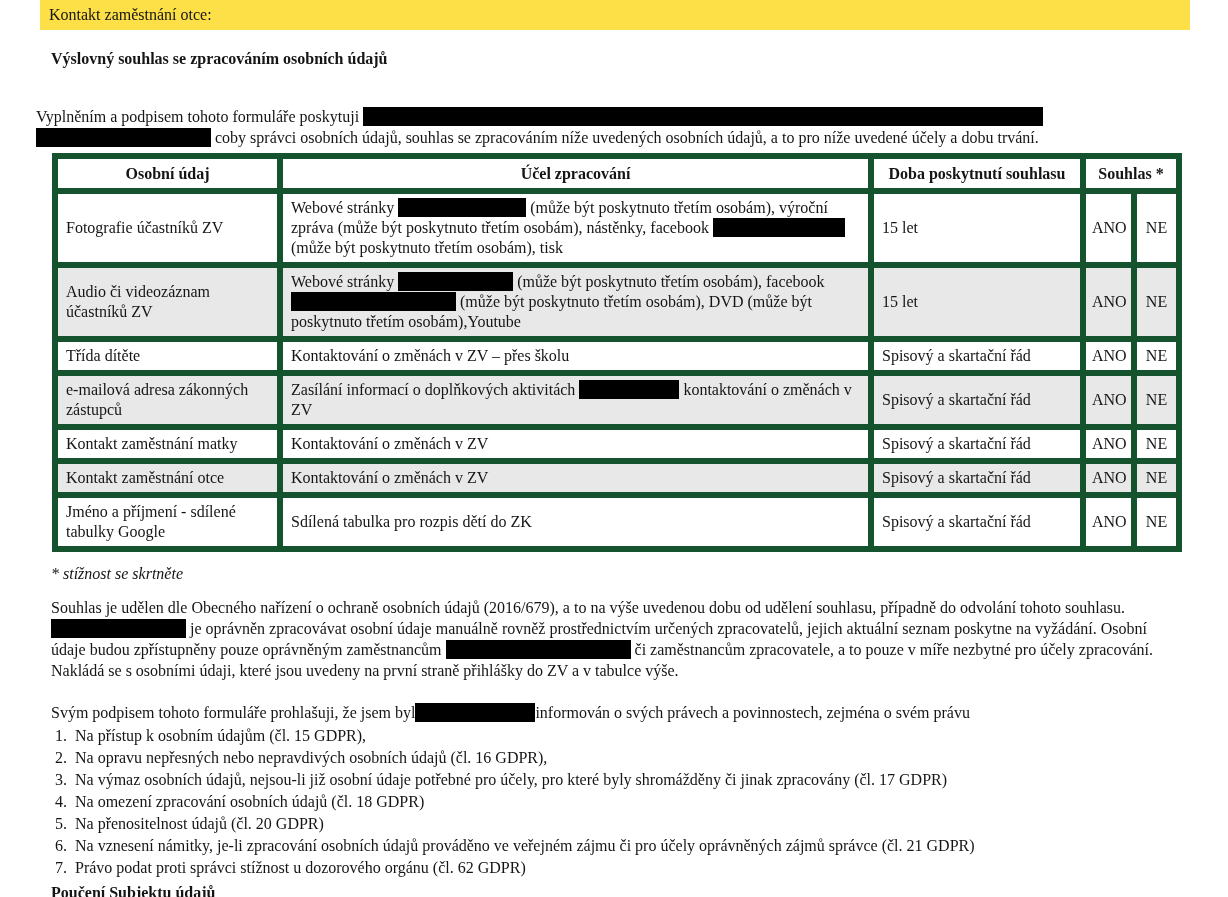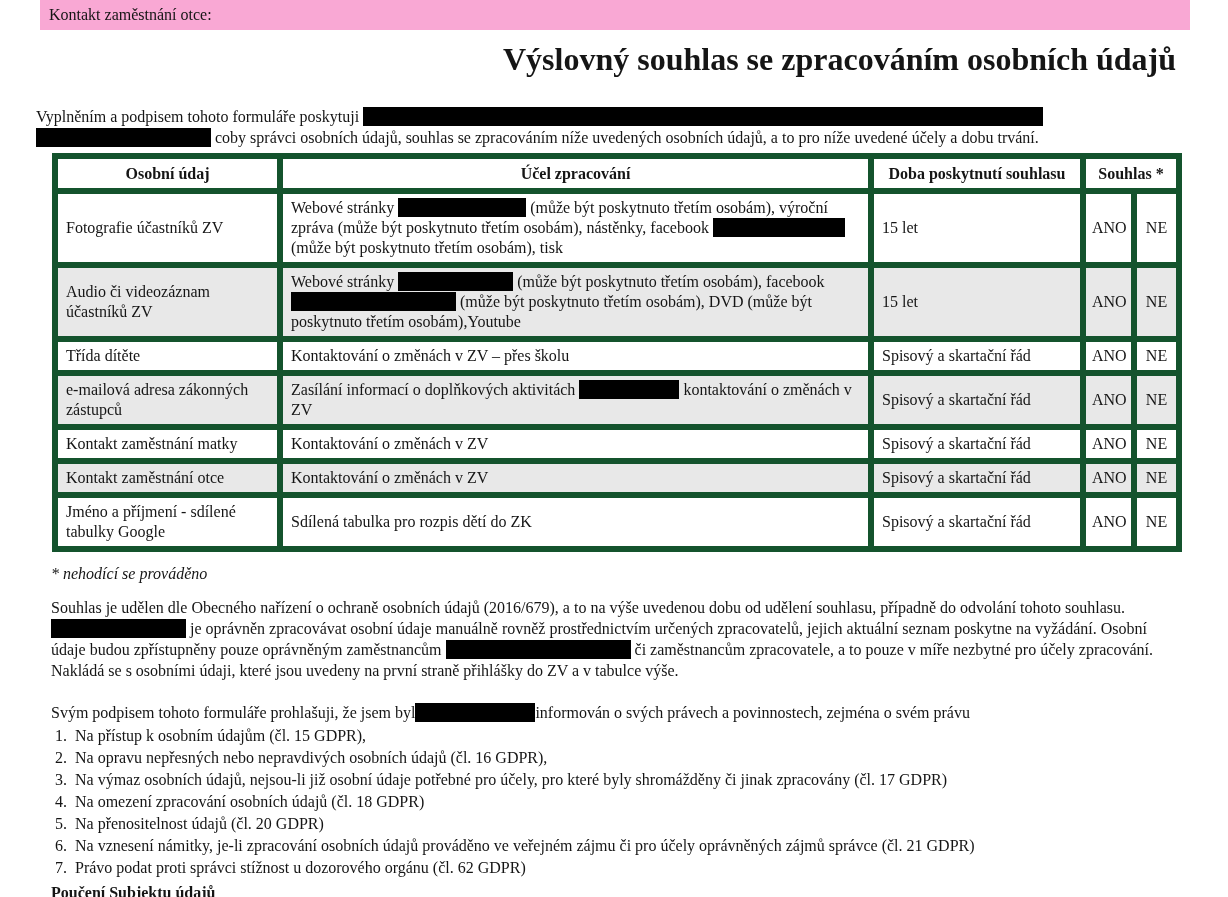--- a/index.html
+++ b/index.html
@@ -7,26 +7,26 @@
     position:relative;
     width:1228px;height:897px;
     overflow:hidden;
     background:#ffffff;
     font-family:"Liberation Serif","DejaVu Serif",serif;
     font-size:16px;line-height:21px;color:#151515;
   }
   .topbar{
     position:absolute;left:40px;top:0;
     width:1150px;height:30px;box-sizing:border-box;
-    background:#f9a8d4;
+    background:#fde047;
     line-height:29px;padding-left:9px;
   }
   .title{
     position:absolute;left:51px;top:44px;width:1125px;
-    text-align:right;font-weight:bold;font-size:32px;line-height:30px;
+    text-align:left;font-weight:bold;font-size:16px;line-height:30px;
   }
   .intro{position:absolute;left:36px;top:90px;width:1125px;}
   .redacted{
     display:inline-block;background:#000000;height:19px;
     vertical-align:-4px;
   }
   table.consent{
     position:absolute;left:52px;top:153px;
     border-collapse:collapse;table-layout:fixed;width:1124px;
     border:3px solid #000;
@@ -126,21 +126,21 @@
         <tr>
           <td class="col-data">Jméno a příjmení - sdílené tabulky Google</td>
           <td class="col-purpose">Sdílená tabulka pro rozpis dětí do ZK</td>
           <td class="col-duration">Spisový a skartační řád</td>
           <td class="col-yes">ANO</td>
           <td class="col-no">NE</td>
         </tr>
       </tbody>
   </table>
 
-  <p class="footnote">* nehodící se prováděno</p>
+  <p class="footnote">* stížnost se skrtněte</p>
 
   <p class="para1">Souhlas je udělen dle Obecného nařízení o ochraně osobních údajů (2016/679), a to na výše uvedenou dobu od udělení souhlasu, případně do odvolání tohoto souhlasu. <span class="redacted" style="width: 135px;"></span> je oprávněn zpracovávat osobní údaje manuálně rovněž prostřednictvím určených zpracovatelů, jejich aktuální seznam poskytne na vyžádání. Osobní údaje budou zpřístupněny pouze oprávněným zaměstnancům <span class="redacted" style="width: 185px;"></span> či zaměstnancům zpracovatele, a to pouze v míře nezbytné pro účely zpracování. Nakládá se s osobními údaji, které jsou uvedeny na první straně přihlášky do ZV a v tabulce výše.</p>
 
   <p class="para2">Svým podpisem tohoto formuláře prohlašuji, že jsem byl<span class="redacted" style="width: 120px;"></span>informován o svých právech a povinnostech, zejména o svém právu</p>
 
   <div class="rights">
       <div class="li">
         <span class="num">1.</span>
         <span>Na přístup k osobním údajům (čl. 15 GDPR),</span>
       </div>

